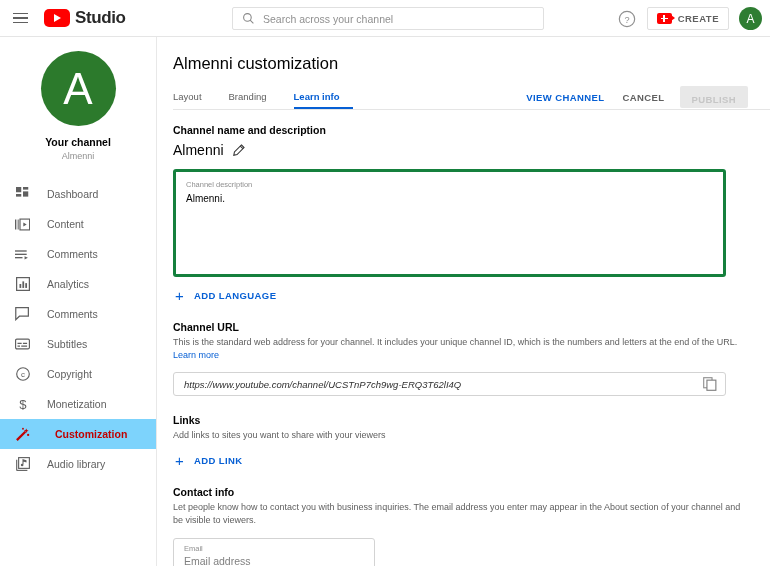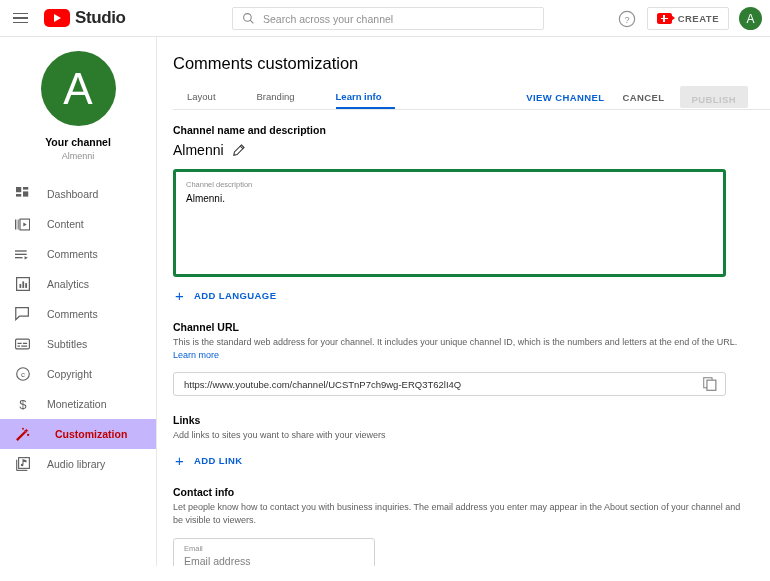--- a/index.html
+++ b/index.html
@@ -93,40 +93,39 @@
     font-family: "Liberation Sans", sans-serif;
   }
   .yourchannel { margin-top: 10px; font-size: 10.5px; font-weight: 600; color: #030303; }
   .channame { margin-top: 3px; font-size: 9px; color: #909090; }
 
   .navlist { margin-top: 18px; }
   .navitem {
     display: flex; align-items: center; height: 30px; padding-left: 14px;
     cursor: pointer; gap: 16px;
   }
-  .navitem.active { background: #c4b5fd; gap: 24px; }
+  .navitem.active { background: #7dd3fc; gap: 24px; }
   .navicon { width: 17px; height: 17px; flex: 0 0 17px; display: flex; align-items: center; justify-content: center; }
   .navlabel { font-size: 10.5px; color: #606060; }
   .navitem.active .navlabel { color: #c00000; font-weight: 600; }
 
   
   .main {
     position: absolute; left: 157px; top: 37px; width: 613px; height: 544px;
     background: #fff; overflow: hidden; padding-left: 16px;
   }
   .page-title { font-size: 16.5px; font-weight: 400; color: #030303; margin-top: 17px; }
   .tabsrow {
     margin-top: 13px; display: flex; align-items: flex-end; gap: 0;
     border-bottom: 1px solid #e5e5e5; width: 597px; height: 24px;
     position: relative;
   }
   .tab {
     font-size: 9.5px; color: #606060; padding: 0 14px 7px 0; cursor: pointer;
     margin-right: 13px;
-    margin-left: 14px;
   }
   .tab.active { color: #065fd4; font-weight: 600; border-bottom: 2px solid #065fd4; padding-bottom: 5px; }
 
   .actions {
     position: absolute; right: 22px; top: 0;
     display: flex; align-items: center; gap: 0;
   }
   .act-link {
     font-size: 9.5px; font-weight: 600; letter-spacing: 0.4px;
     color: #065fd4; cursor: pointer; padding: 0 9px;
@@ -155,21 +154,21 @@
   .float-label { font-size: 7.5px; color: #909090; }
   .textbox-value { font-size: 10px; color: #030303; margin-top: 4px; }
 
   .addrow { display: flex; align-items: center; gap: 8px; margin-top: 11px; cursor: pointer; }
   .plus-icon { color: #065fd4; font-size: 15px; line-height: 1; width: 13px; text-align: center; }
   .add-label { font-size: 9.5px; font-weight: 600; letter-spacing: 0.4px; color: #065fd4; }
 
   .urlfield {
     margin-top: 10px; width: 553px; height: 24px;
     border: 1px solid #d3d3d3; border-radius: 3px;
-    display: flex; align-items: center; padding: 0 8px 0 10px; background: #fff;
+    display: flex; align-items: center; padding: 0 8px 0 10px; background: #fff; font-style: italic;
   }
   .urltext { flex: 1; font-size: 9.5px; color: #303030; white-space: nowrap; overflow: hidden; }
   .copy-icon { width: 14px; height: 14px; cursor: pointer; }
 
   .emailfield {
     margin-top: 11px; width: 202px; height: 35px;
     border: 1px solid #d3d3d3; border-radius: 3px;
     padding: 5px 10px; background: #fff; cursor: text;
   }
   .email-ph { font-size: 10.5px; color: #808080; margin-top: 2px; }
@@ -339,21 +338,21 @@
           </svg>
         </span>
         <span class="navlabel">Audio library</span>
       </div>
 
     </div>
   </div>
 
   <div class="main">
 
-    <div class="page-title">Comments customization</div>
+    <div class="page-title">Almenni customization</div>
 
     <div class="tabsrow">
       <div class="tab">Layout</div>
       <div class="tab">Branding</div>
       <div class="tab active">Learn info</div>
 
       <div class="actions">
         <span class="act-link">VIEW CHANNEL</span>
         <span class="act-link muted">CANCEL</span>
         <button class="publish-btn">PUBLISH</button>

